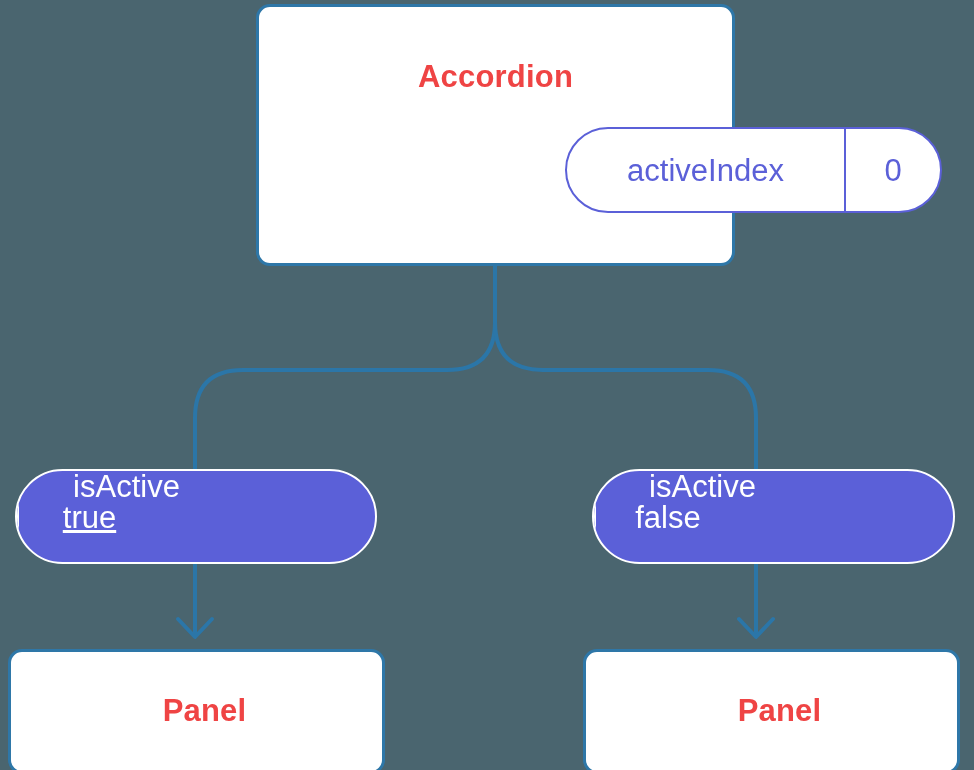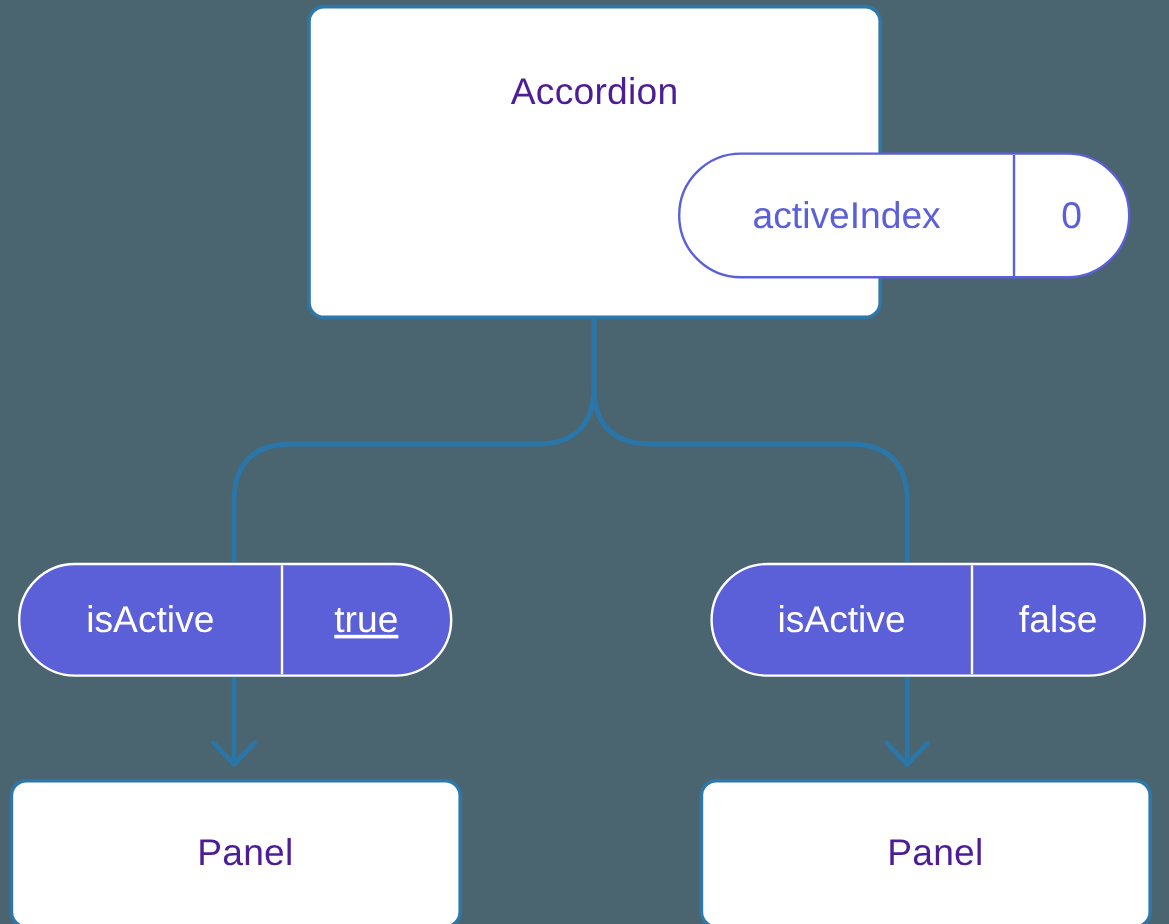--- a/index.html
+++ b/index.html
@@ -34,23 +34,23 @@
   
   .card {
     position: absolute;
     background: #ffffff;
     border: 3px solid #2e77a8;
     border-radius: 14px;
     box-sizing: border-box;
     z-index: 2;
   }
   .card-title {
-    color: #4c1d95;
+    color: #ef4444;
     font-size: 31px;
-    font-weight: 400;
+    font-weight: 700;
     text-align: center;
     letter-spacing: 0.2px;
     line-height: 1;
   }
 
   
   #accordion-card {
     left: 256px;
     top: 4px;
     width: 479px;
@@ -111,34 +111,35 @@
     color: #5b60d8;
   }
   .pill--outline .pill-val {
     border-left: 2.5px solid #5b60d8;
   }
 
   
   .pill--solid {
     background: #5b60d8;
     border: 2.5px solid #ffffff;
+    flex-direction: column;
   }
   .pill--solid .pill-key,
   .pill--solid .pill-val {
     color: #ffffff;
   }
   .pill--solid .pill-val {
     border-left: 2.5px solid #ffffff;
   }
 
   #pill-active-index {
     left: 306px;
     top: 120px;
     width: 377px;
-    height: 105px;
+    height: 86px;
   }
   #pill-active-index .pill-key { width: 280px; }
   #pill-active-index .pill-val { width: 97px; }
 
   #pill-is-active-left {
     left: 15px;
     top: 469px;
     width: 362px;
     height: 95px;
   }

